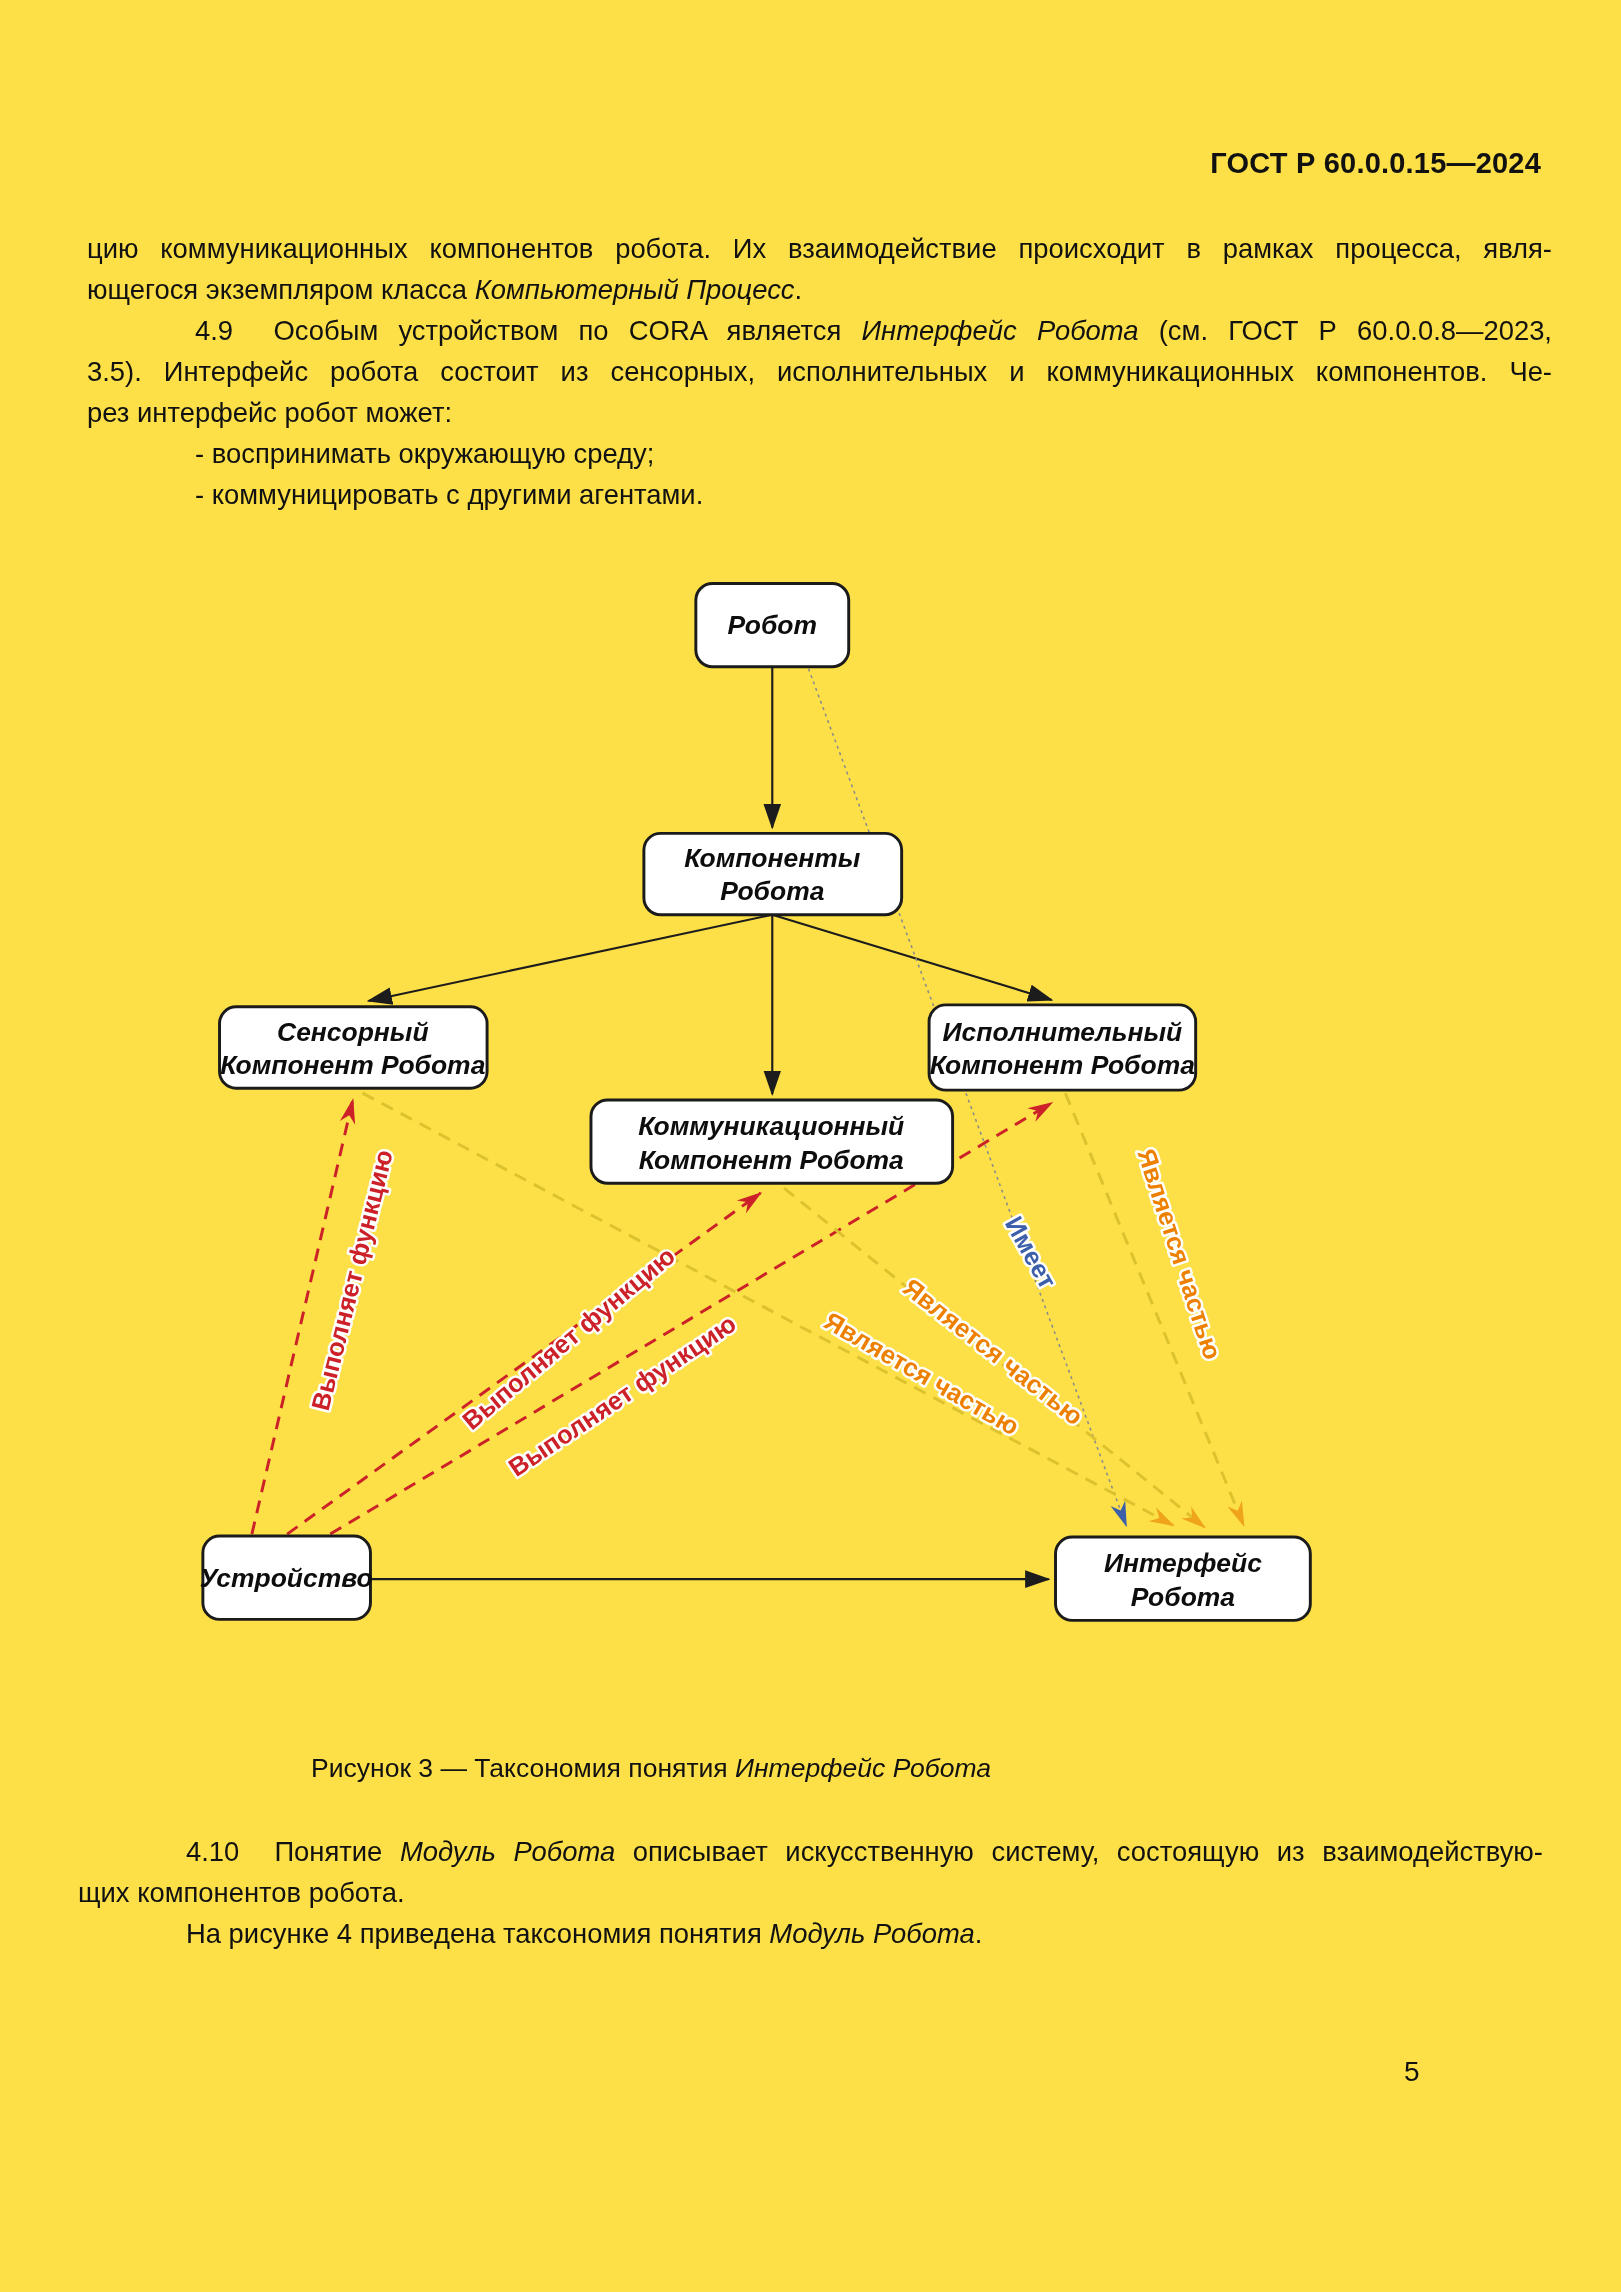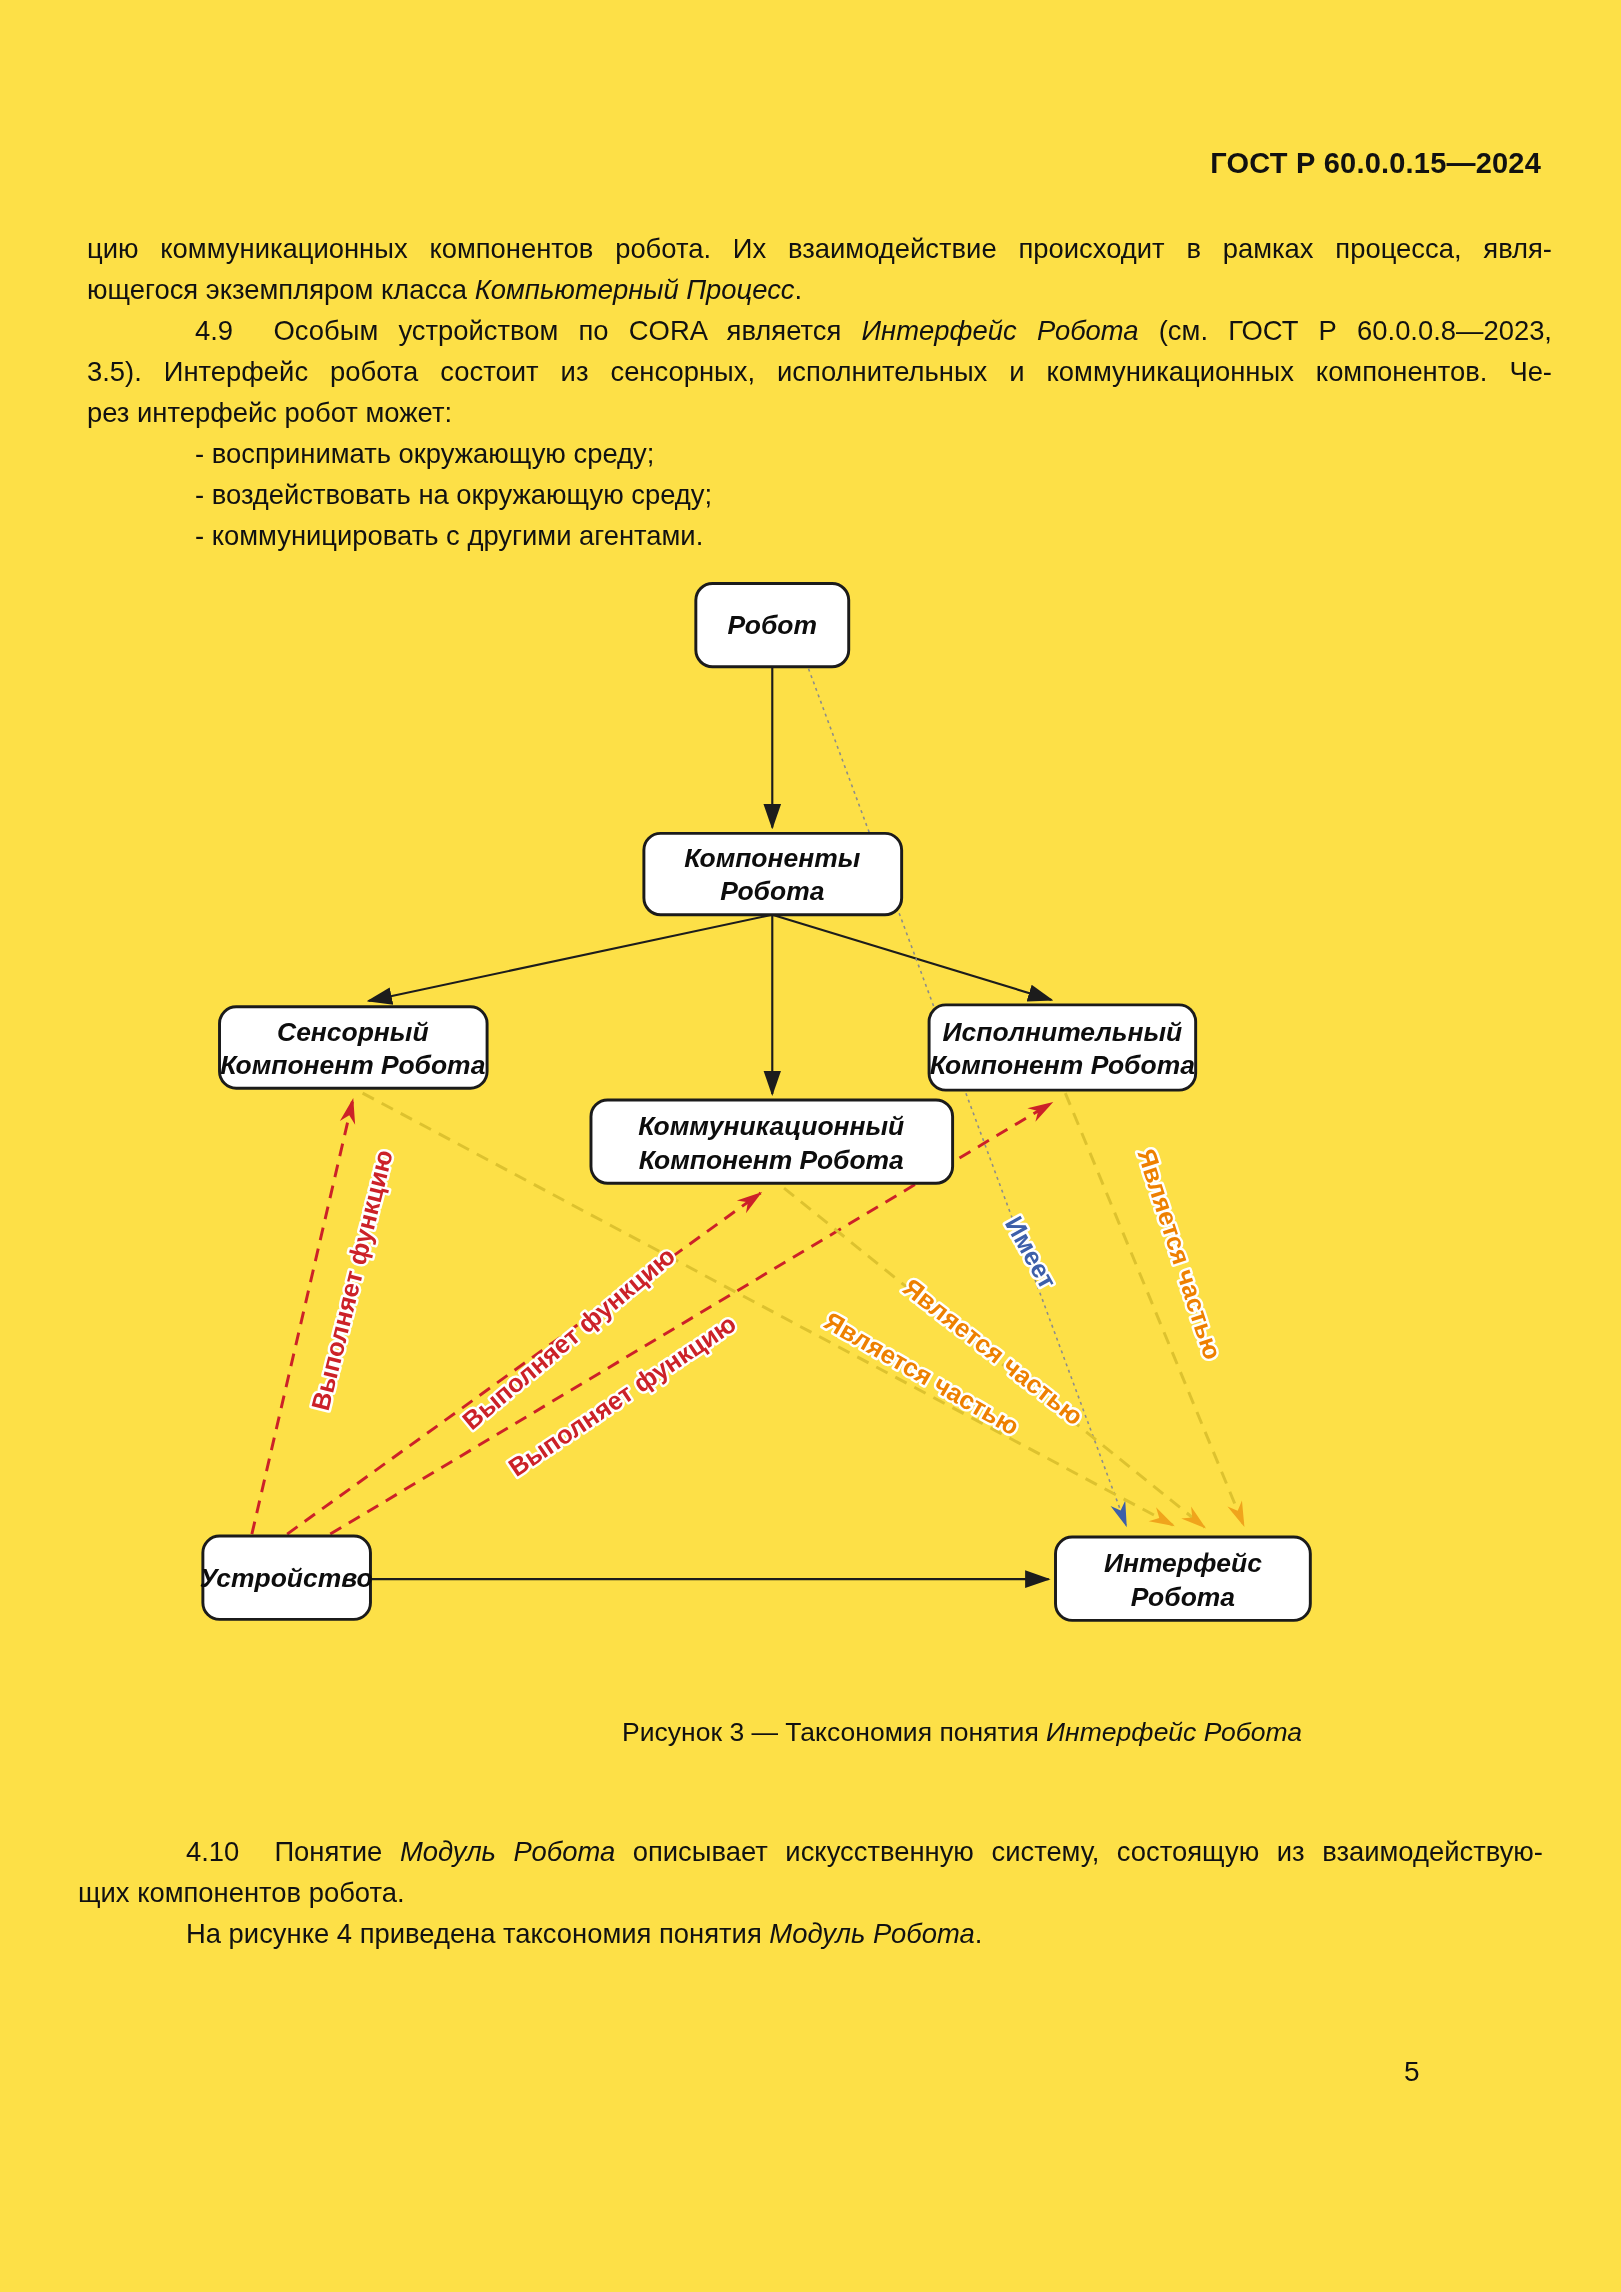--- a/index.html
+++ b/index.html
@@ -18,22 +18,22 @@
   }
   .textblock2{
     position:absolute; left:78px; top:1831px; width:1465px;
     font-size:27.4px; line-height:41px;
   }
   .line{min-height:41px;}
   .just{text-align:justify; text-align-last:justify;}
   .ind{padding-left:108px;}
   .it{font-style:italic;}
   .caption{
-    position:absolute; left:0; top:1717px; width:1302px;
-    text-align:right; font-size:26.5px;
+    position:absolute; left:0; top:1753px; width:1302px;
+    text-align:center; font-size:26.5px;
   }
   .pagenum{
     position:absolute; left:1404px; top:2056px; font-size:28px;
   }
   svg.diagram{position:absolute; left:0; top:0;}
   .node-rect{fill:#ffffff; stroke:#1b1b1b; stroke-width:3;}
   .node-label{font-family:"Liberation Sans","DejaVu Sans",sans-serif;
     font-size:27px; font-weight:bold; font-style:italic; fill:#0d0d0d;
     text-anchor:middle;}
   .edge-label{font-family:"Liberation Sans","DejaVu Sans",sans-serif;
@@ -54,21 +54,20 @@
 
   <div class="header">ГОСТ Р 60.0.0.15—2024</div>
 
   <div class="textblock">
     <div class="line just"><span>цию коммуникационных компонентов робота. Их взаимодействие происходит в рамках процесса, явля-</span></div>
     <div class="line"><span>ющегося экземпляром класса </span><span class="it">Компьютерный Процесс</span><span>.</span></div>
     <div class="line just ind"><span>4.9&nbsp; Особым устройством по CORA является </span><span class="it">Интерфейс Робота</span><span> (см. ГОСТ Р 60.0.0.8—2023,</span></div>
     <div class="line just"><span>3.5). Интерфейс робота состоит из сенсорных, исполнительных и коммуникационных компонентов. Че-</span></div>
     <div class="line"><span>рез интерфейс робот может:</span></div>
     <div class="line ind"><span>- воспринимать окружающую среду;</span></div>
-    <div class="line ind"><span>- воздействовать на окружающую среду;</span></div>
     <div class="line ind"><span>- коммуницировать с другими агентами.</span></div>
   </div>
 
   <svg class="diagram" width="1621" height="2293" viewBox="0 0 1654 2339" xmlns="http://www.w3.org/2000/svg">
     <defs>
       <marker id="mBlack" markerUnits="userSpaceOnUse" markerWidth="26" markerHeight="20" viewBox="0 0 26 20" refX="24" refY="10" orient="auto">
         <path d="M0,1 L26,10 L0,19 Z" fill="#1c1c1c"></path>
       </marker>
       <marker id="mRed" markerUnits="userSpaceOnUse" markerWidth="28" markerHeight="22" viewBox="0 0 28 22" refX="25" refY="11" orient="auto">
         <path d="M1,3 L27,11 L1,19 L9,11 Z" fill="#cc2128"></path>

